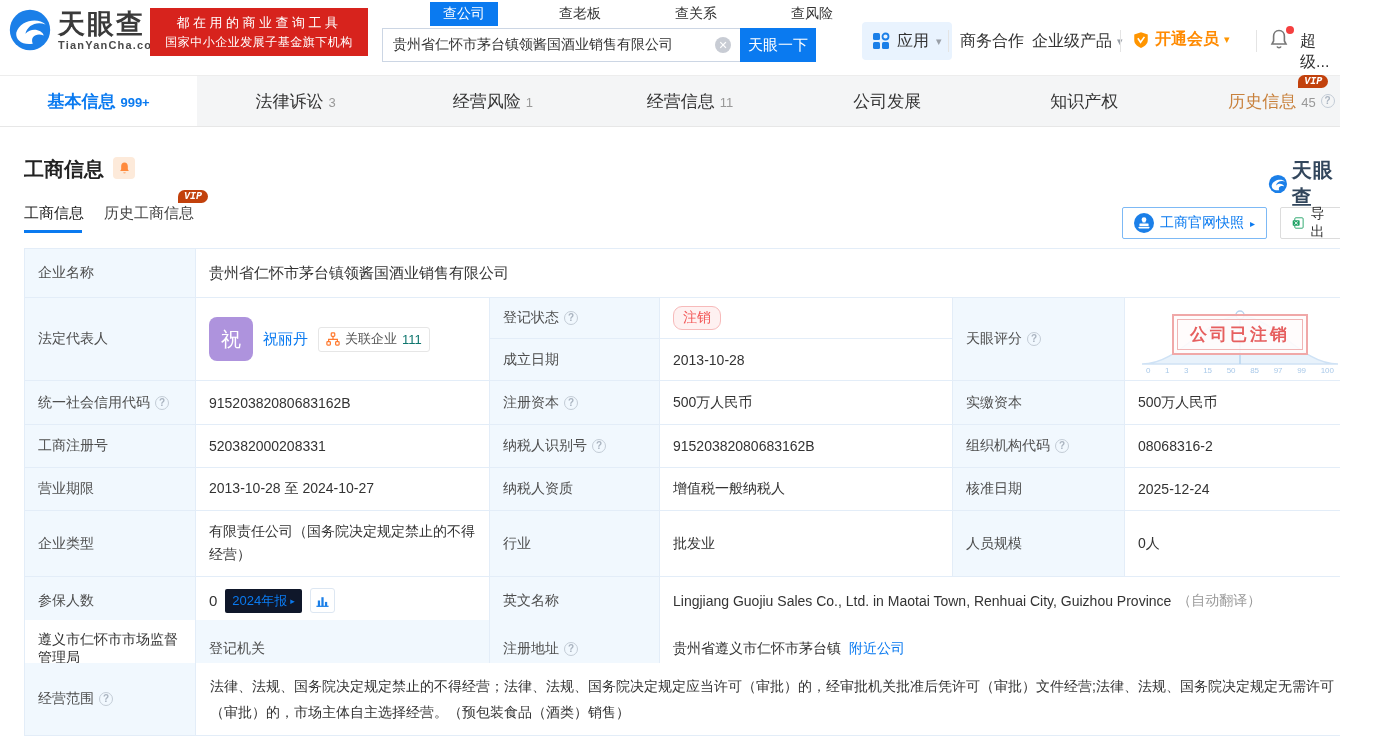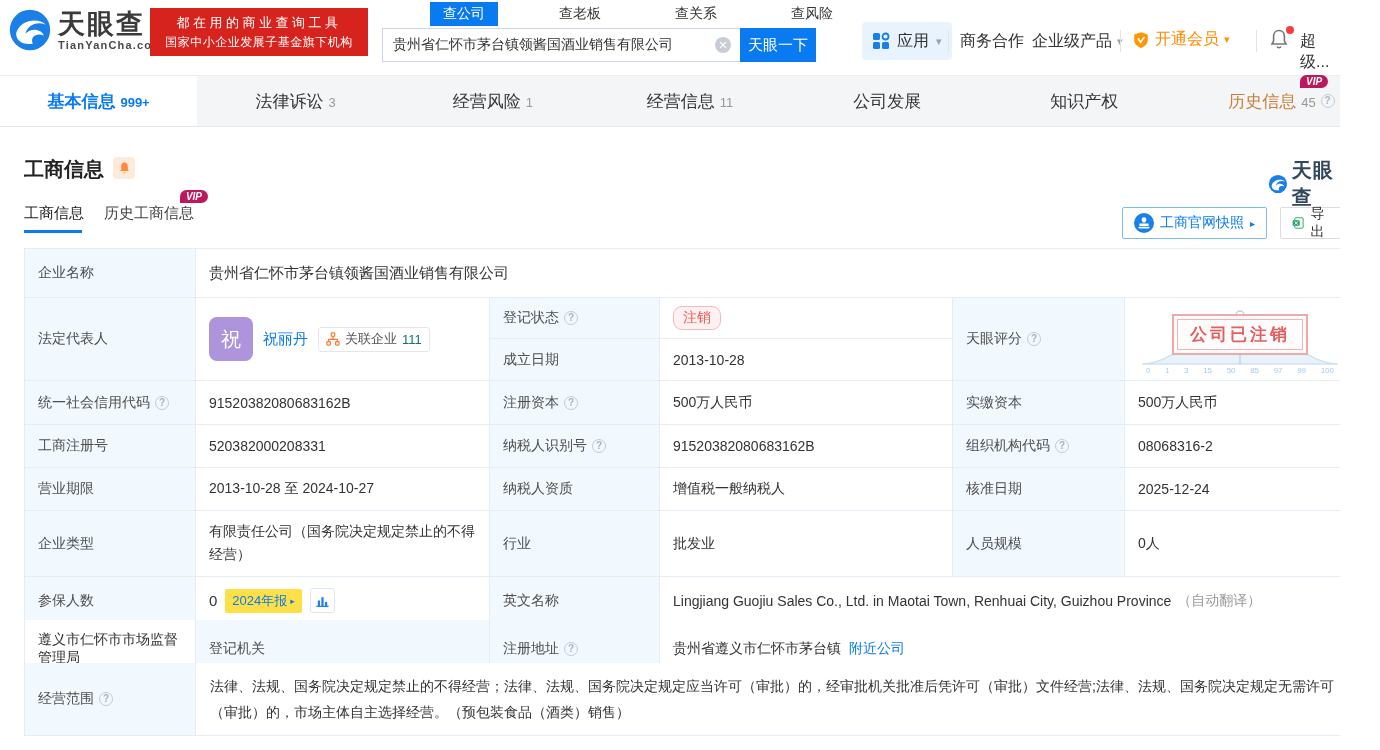--- a/index.html
+++ b/index.html
@@ -32,38 +32,38 @@
     background:#c8ccd4; color:#fff; font-size:11px; line-height:16px; text-align:center; cursor:pointer; }
   .search-btn { width:76px; height:34px; background:#0a7af0; color:#fff; border:none;
     font-size:15px; cursor:pointer; font-family:inherit; }
 
   .apps-pill { left:862px; top:22px; height:38px; padding:0 10px; background:#e9f3fe; border-radius:4px;
     display:flex; align-items:center; gap:7px; font-size:16px; color:#333; cursor:pointer; }
   .hdr-divider { width:1px; height:22px; background:#e4e4e4; top:30px; }
   .hdr-link { font-size:16px; color:#333; top:31px; cursor:pointer; }
   .caret { font-size:11px; color:#9aa0a8; }
   .vip-link { left:1132px; top:29px; display:flex; align-items:center; gap:5px; cursor:pointer; }
-  .vip-link-label { font-size:16px; font-weight:normal; color:#ff8a00; }
+  .vip-link-label { font-size:16px; font-weight:bold; color:#ff8a00; }
   .bell-wrap { left:1268px; top:27px; width:24px; height:26px; cursor:pointer; }
   .bell-dot { position:absolute; right:-2px; top:-1px; width:8px; height:8px; border-radius:50%; background:#f53f3f; }
   .super-link { left:1300px; top:31px; font-size:16px; color:#333; cursor:pointer; }
   .far-caret { left:1360px; top:34px; }
 
   
   .nav { left:0; top:75px; width:1380px; height:52px; background:#f4f5f6;
     border-top:1px solid #ededed; border-bottom:1px solid #e7e7e7; display:flex; }
   .nav-tab { flex:1; display:flex; align-items:center; justify-content:center; gap:5px;
     font-size:17px; color:#333; cursor:pointer; position:relative; }
   .nav-tab.active { background:#fff; color:#0a7af0; font-weight:bold; }
   .nav-count { font-size:13px; color:#999; margin-top:3px; }
   .nav-tab.active .nav-count { color:#0a7af0; }
   .nav-tab.history { color:#c8813c; }
   .tab-label-wrap { position:relative; }
-  .vip-badge { position:absolute; top:-15px; right:-32px; background:#be185d; color:#fff;
-    font-size:10px; font-weight:bold; font-style:italic; padding:1px 6px; border-radius:7px 7px 7px 0; }
+  .vip-badge { position:absolute; top:-15px; right:-32px; background:#c2410c; color:#fff;
+    font-size:10px; font-weight:bold; font-style:italic; padding:1px 6px; border-radius:7px 7px 7px 0;font-family:Liberation Mono, monospace; }
   .help-icon { display:inline-block; width:14px; height:14px; border:1px solid #c3ccd6; border-radius:50%;
     color:#aab4c0; font-size:10px; line-height:12px; text-align:center; font-weight:bold; }
 
   
   .sec-title { left:24px; top:156px; font-size:20px; font-weight:bold; color:#222; }
   .sec-bell { left:113px; top:157px; width:22px; height:22px; background:#fdeada; border-radius:4px;
     display:flex; align-items:center; justify-content:center; }
   .watermark { left:1268px; top:157px; display:flex; align-items:center; gap:4px; }
   .watermark-text { font-size:20px; font-weight:bold; color:#32465c; letter-spacing:1px; }
 
@@ -108,21 +108,21 @@
 
   .score-cell { position:relative; justify-content:center; padding:0; overflow:hidden; }
   .score-chart { position:absolute; left:50%; bottom:14px; transform:translateX(-50%); }
   .score-ticks { position:absolute; left:50%; bottom:5px; transform:translateX(-50%); width:188px;
     display:flex; justify-content:space-between; font-size:8px; color:#a9c9e9; }
   .stamp { position:relative; z-index:2; border:2px solid #f0a8a8; background:rgba(255,252,252,.88);
     padding:3px; margin-bottom:10px; }
   .stamp-inner { display:block; border:1px solid #f0b5b5; padding:3px 12px; color:#e65f5f;
     font-size:17px; font-weight:bold; letter-spacing:3px; }
 
-  .pill { display:flex; align-items:center; gap:3px; background:#fde047; color:#0a7af0;
+  .pill { display:flex; align-items:center; gap:3px; background:#0f172a; color:#0a7af0;
     font-size:13px; padding:3px 7px; border-radius:2px; cursor:pointer; }
   .pill .caret { color:#0a7af0; font-size:9px; }
   .chart-box { width:25px; height:25px; border:1px solid #dde7f2; border-radius:3px;
     display:flex; align-items:center; justify-content:center; cursor:pointer; }
   .note { color:#999; }
   .gap8 { gap:8px; } .gap10 { gap:10px; } .gap6 { gap:6px; }
 </style>
 </head>
 <body>
 

